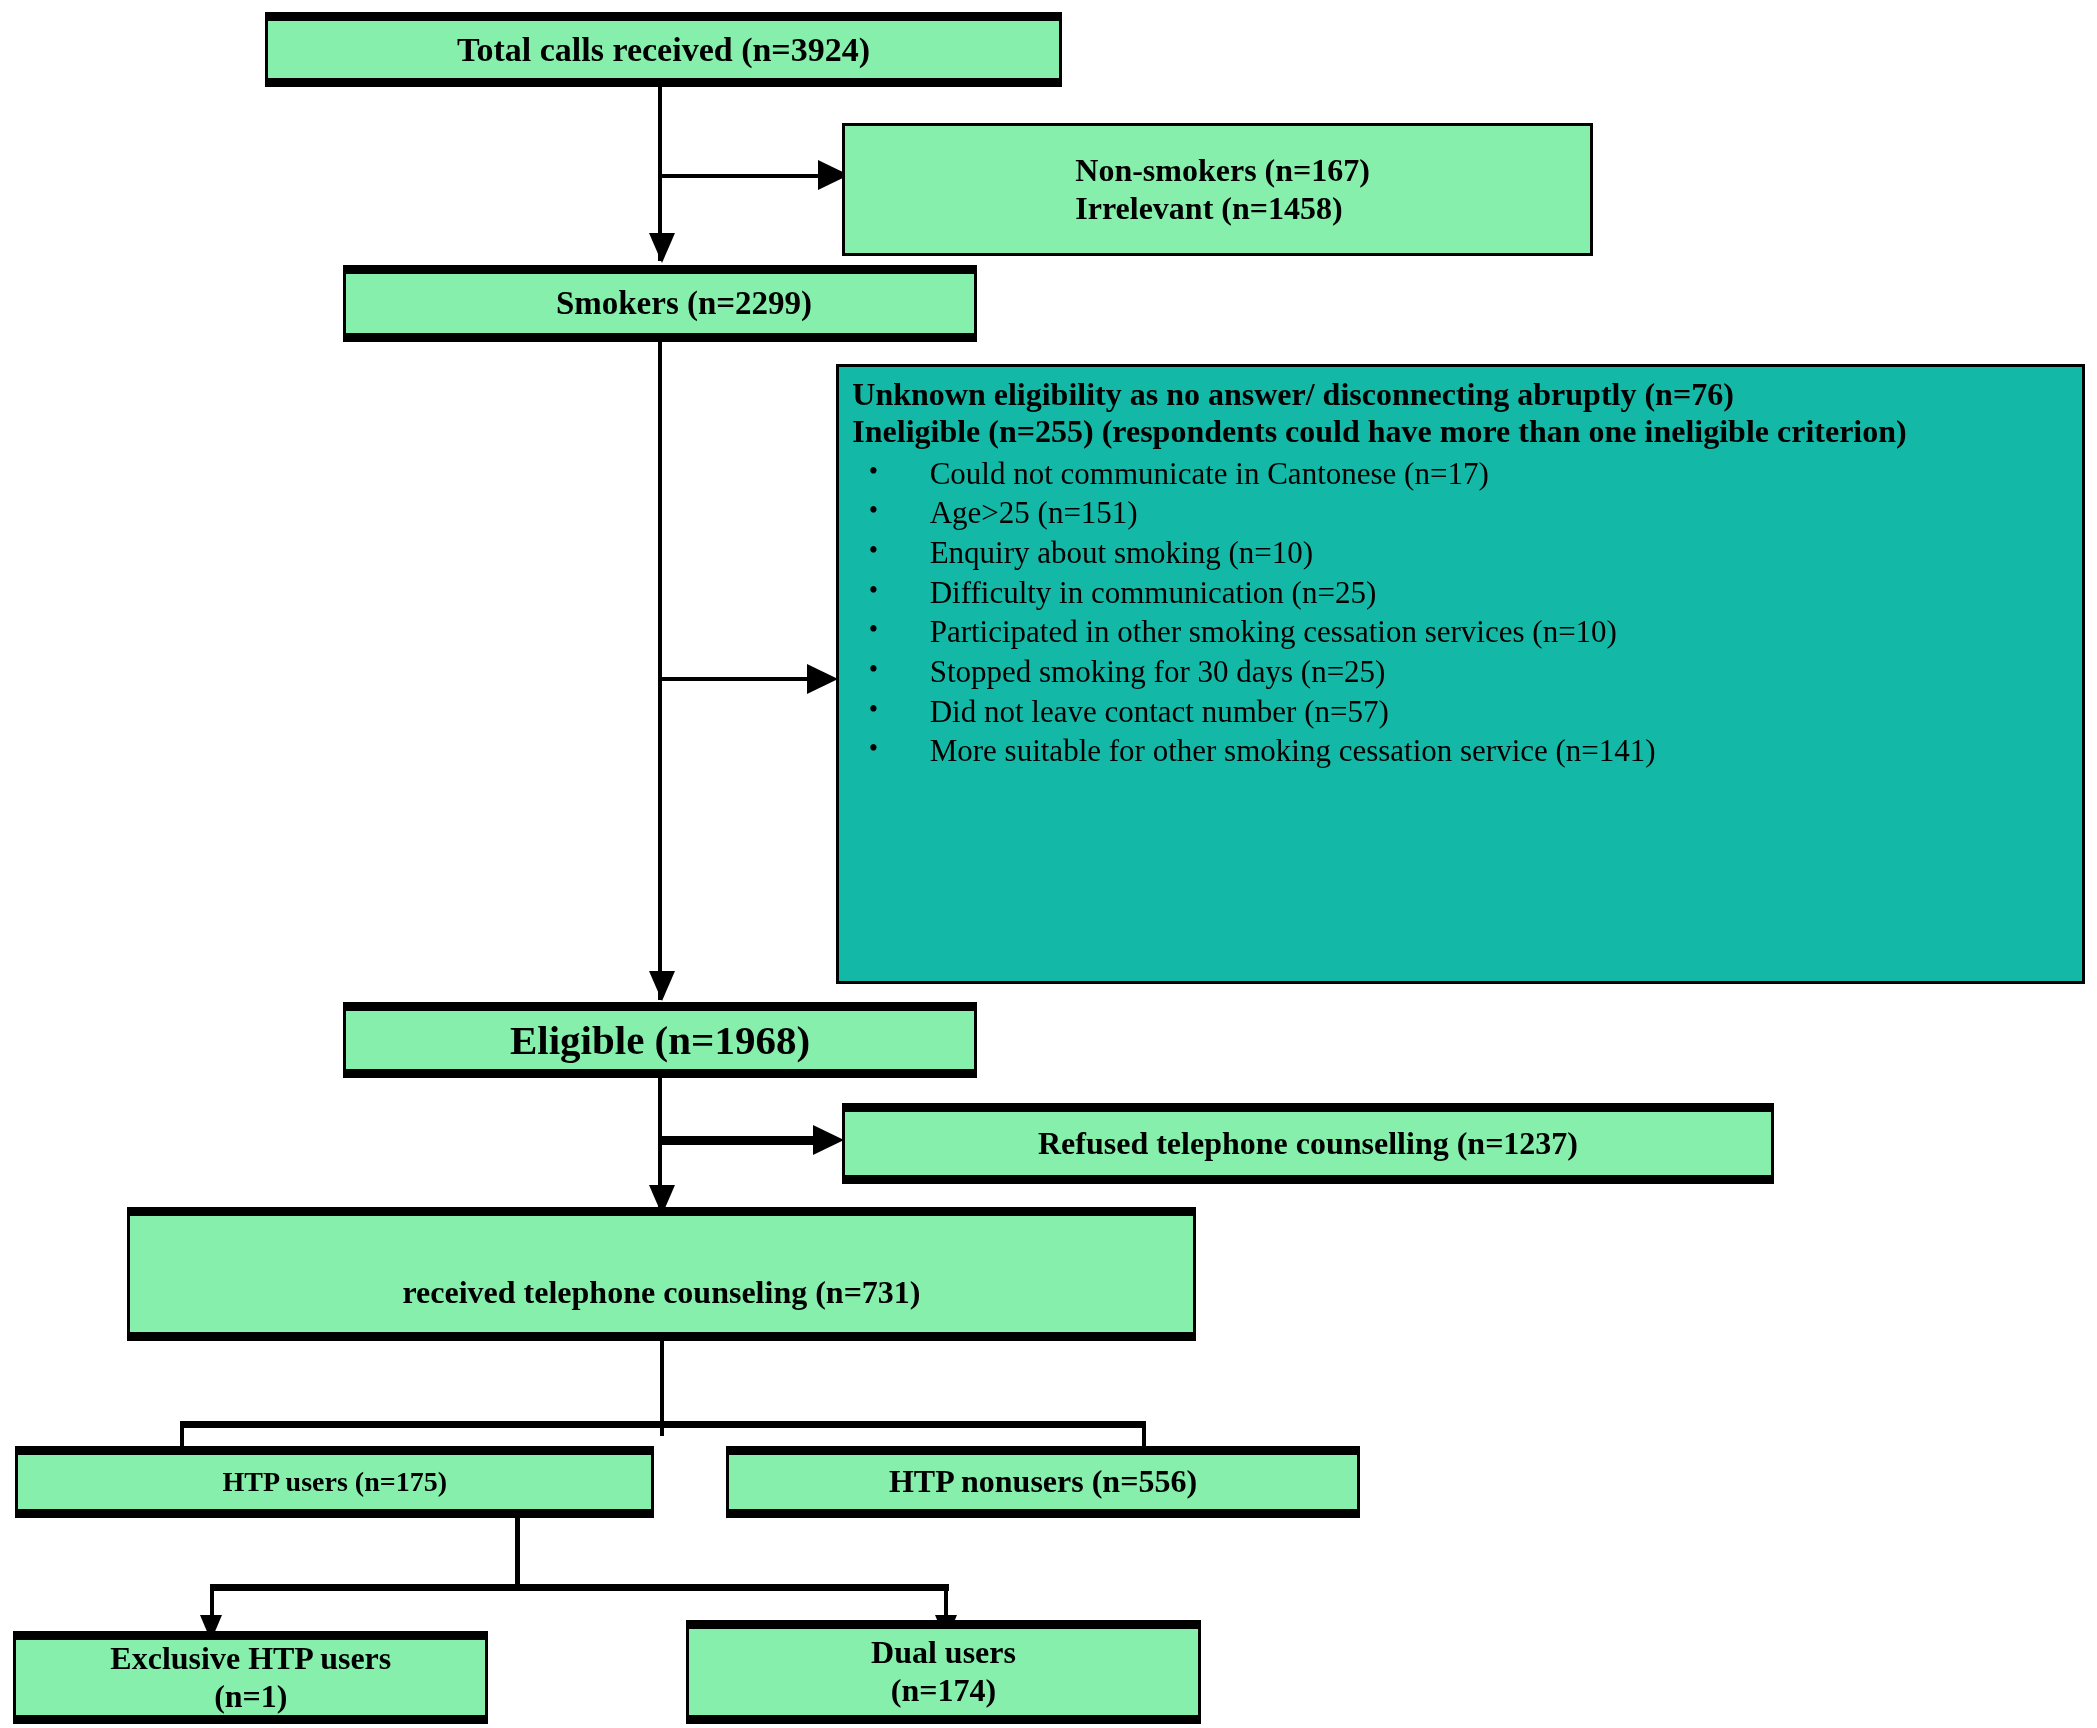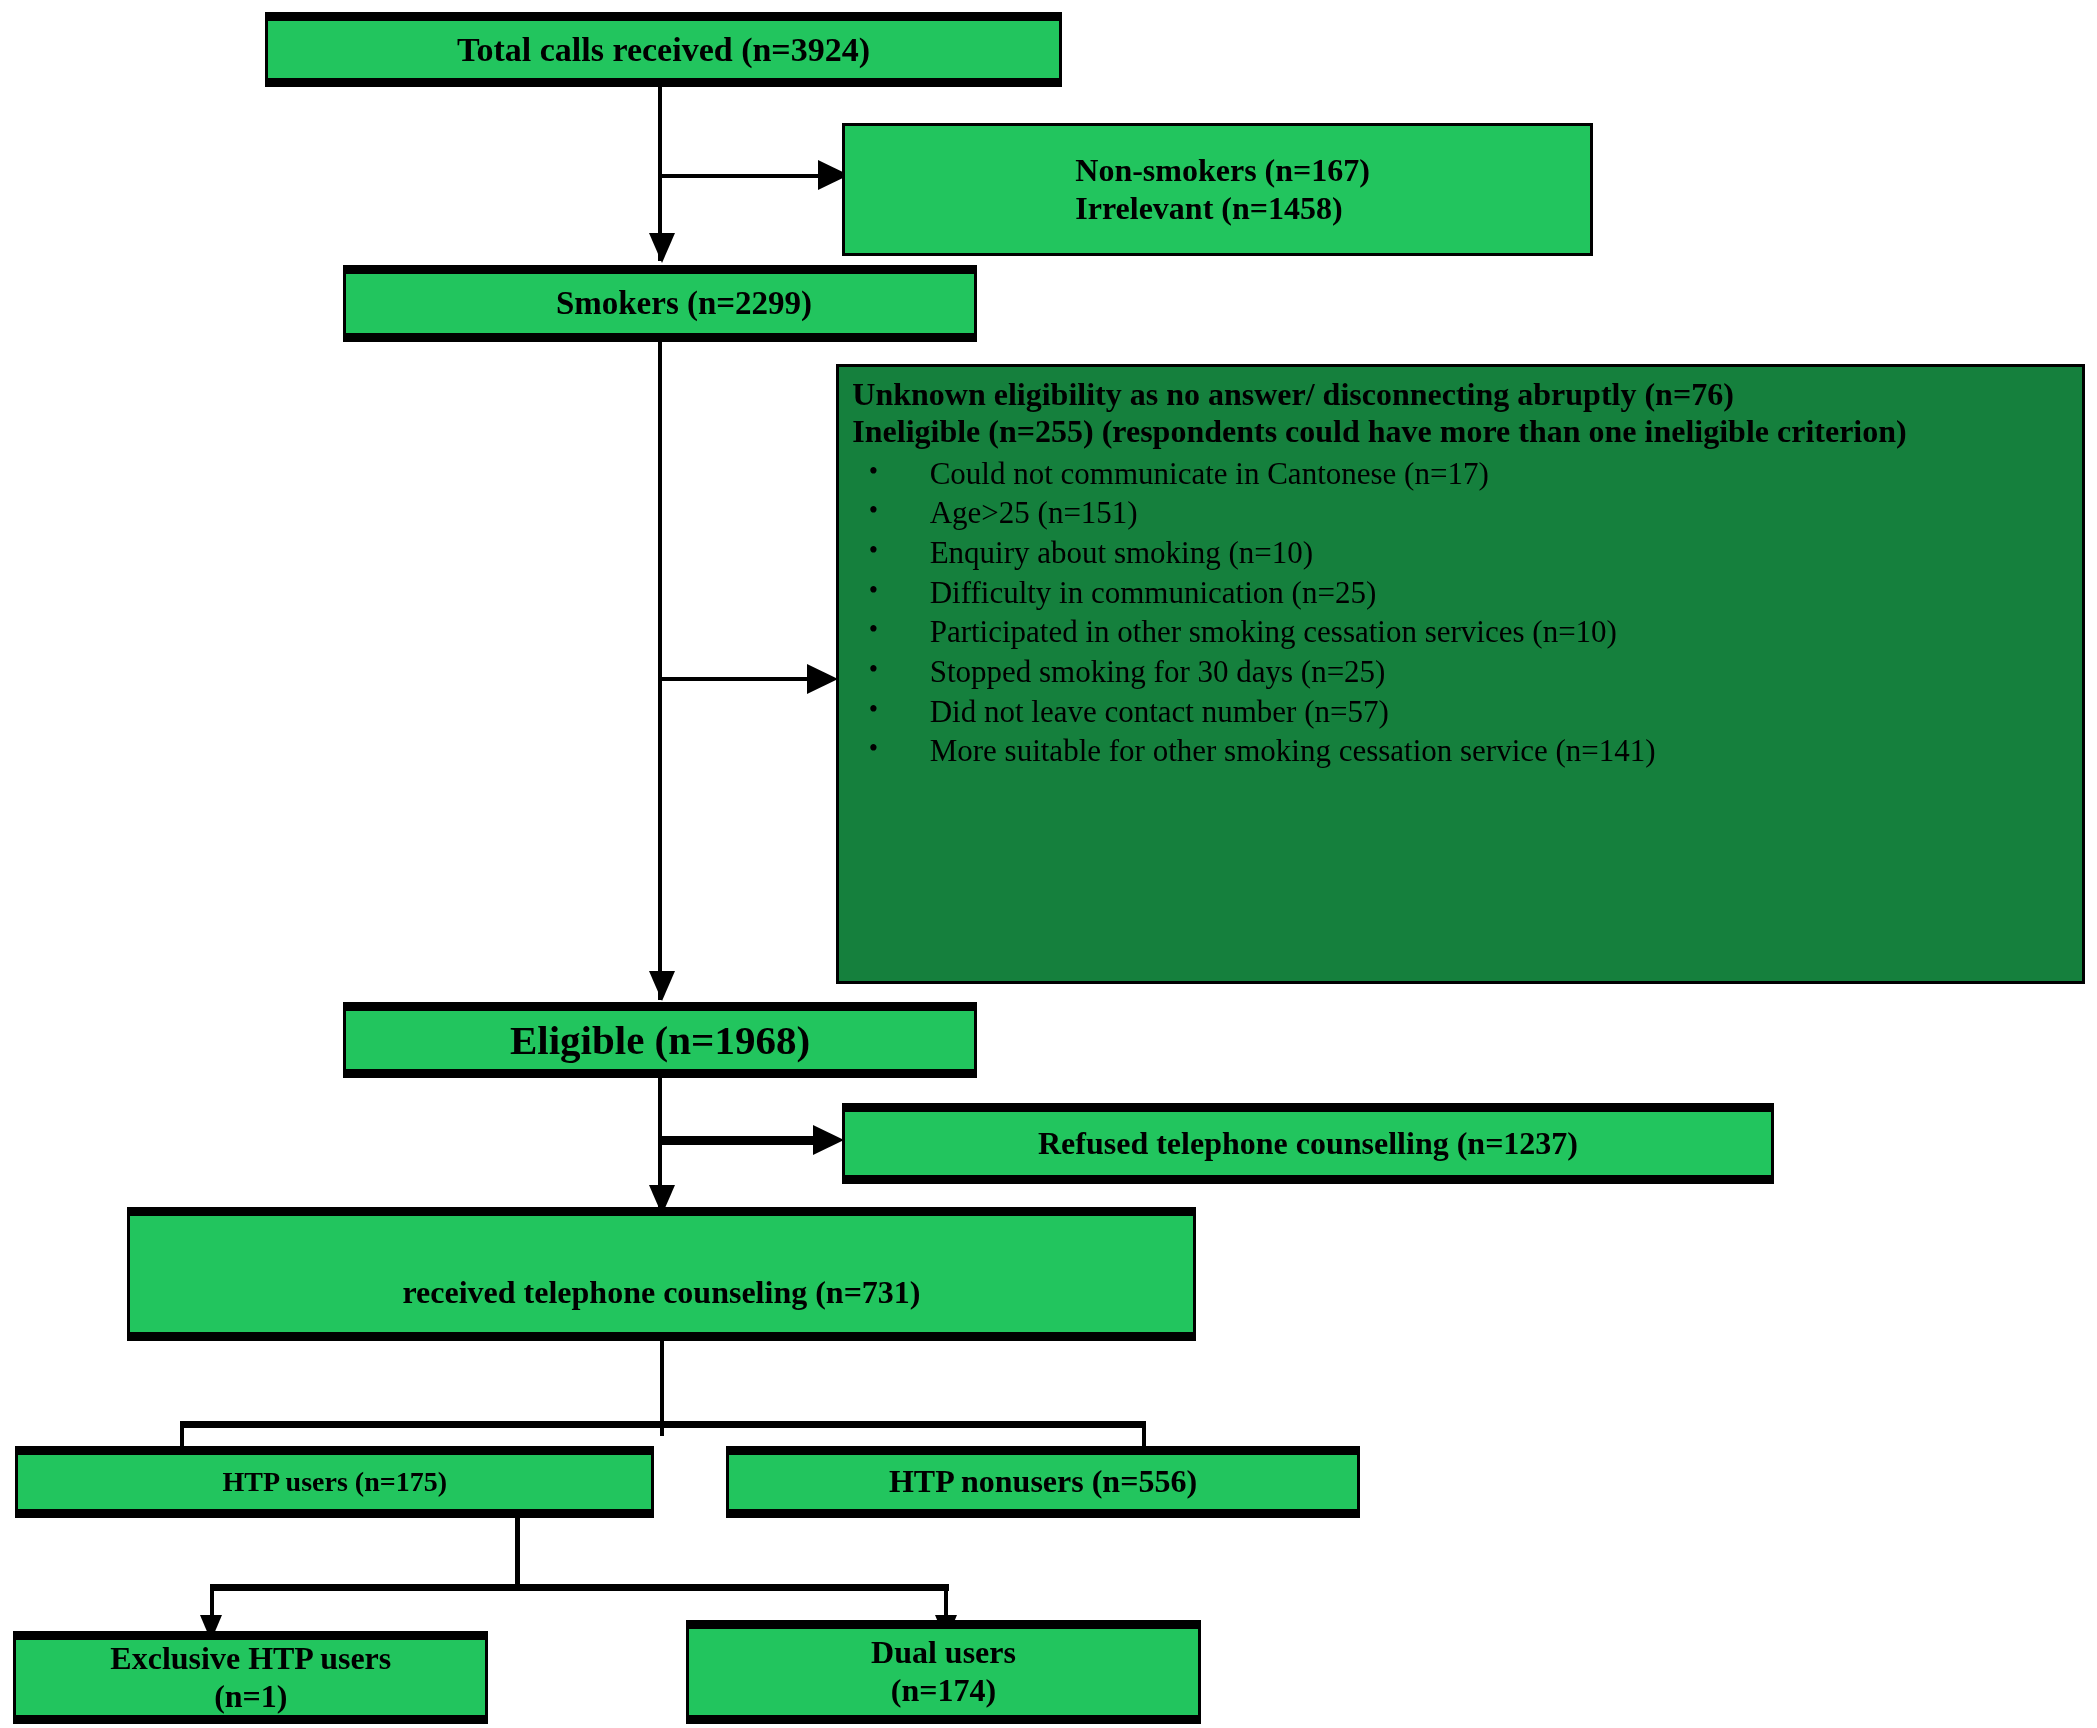--- a/index.html
+++ b/index.html
@@ -1,34 +1,34 @@
 <!DOCTYPE html>
 <html style="font-size:8.2px"><head>
 <meta charset="utf-8">
 <style>
   html,body{margin:0;padding:0;background:#ffffff;}
   body{font-family:"Liberation Serif","DejaVu Serif",serif;color:#000;}
   #stage{position:relative;width:2097px;height:1728px;background:#fff;overflow:hidden;}
 
-  .box{position:absolute;box-sizing:border-box;border:3.1px solid #000;background:#22c55e;
+  .box{position:absolute;box-sizing:border-box;border:3.1px solid #000;background:#86efac;
        display:flex;align-items:center;justify-content:center;text-align:center;}
   .box.heavy{border-top-width:9.2px;border-bottom-width:9.2px;}
   .box .txt{font-weight:bold;line-height:1.18;padding:0 7.2px;}
 
   
   .vline{position:absolute;background:#000;}
   .hline{position:absolute;background:#000;}
   .arrow-down{position:absolute;width:0;height:0;border-left:13.3px solid transparent;
               border-right:13.3px solid transparent;border-top:30px solid #000;}
   .arrow-down.small{border-left-width:11.2px;border-right-width:11.2px;border-top-width:26.6px;}
   .arrow-right{position:absolute;width:0;height:0;border-top:15.3px solid transparent;
                border-bottom:15.3px solid transparent;border-left:31px solid #000;}
 
   
-  #ineligible-box{position:absolute;box-sizing:border-box;border:3.6px solid #000;background:#15803d;
+  #ineligible-box{position:absolute;box-sizing:border-box;border:3.6px solid #000;background:#14b8a6;
                   padding:9.2px 12.3px 9.2px 13.3px;}
   #ineligible-box .hdr{font-weight:bold;font-size:32px;line-height:1.16;}
   #ineligible-box ul{list-style:none;margin:3.1px 0 0 0;padding:0;}
   #ineligible-box li{display:flex;align-items:flex-start;font-size:31px;line-height:1.28;font-weight:normal;}
   #ineligible-box li .bul{flex:0 0 auto;width:61px;text-align:left;padding-left:16.4px;font-size:26.6px;line-height:1.28;}
   #ineligible-box li .itm{flex:1 1 auto;}
 </style>
 </head>
 <body>
 

